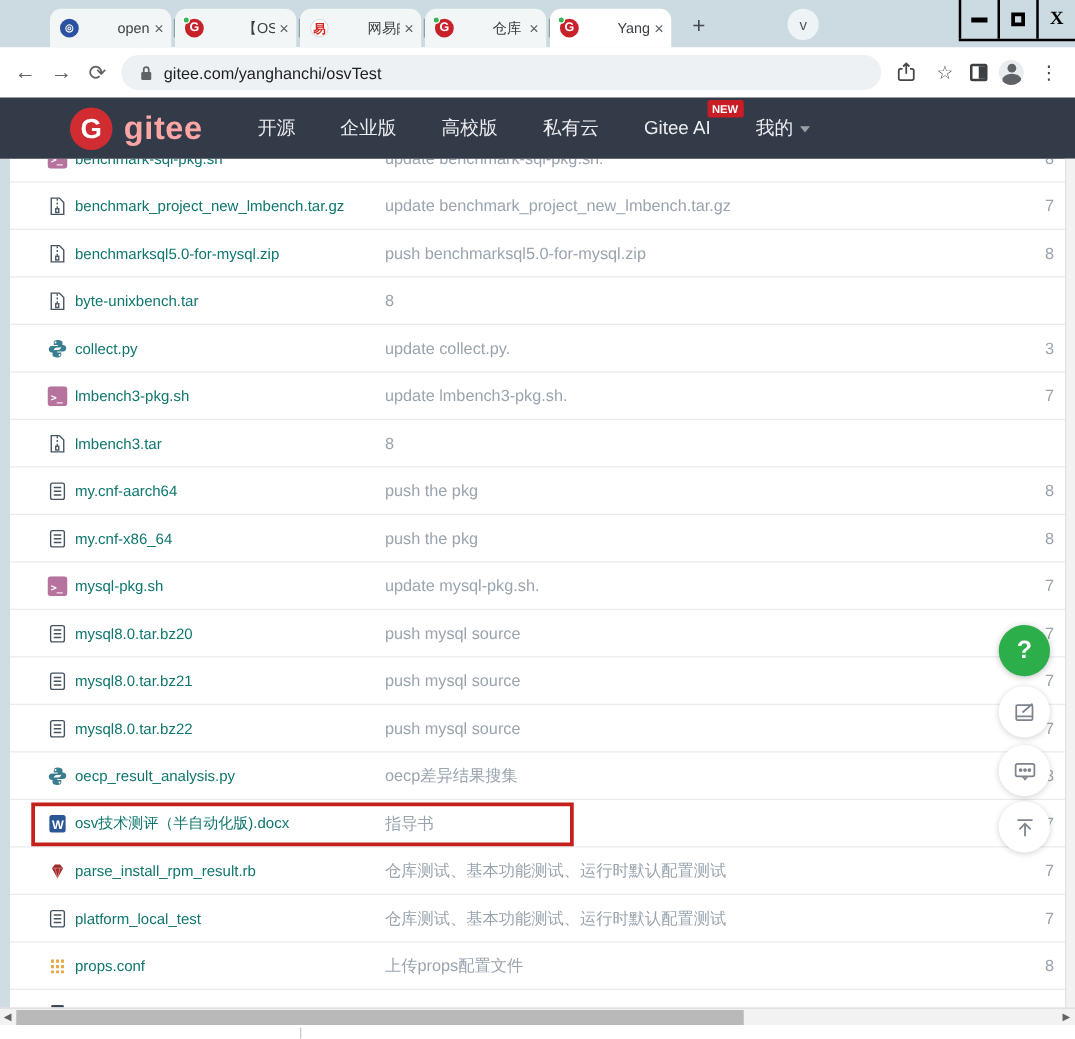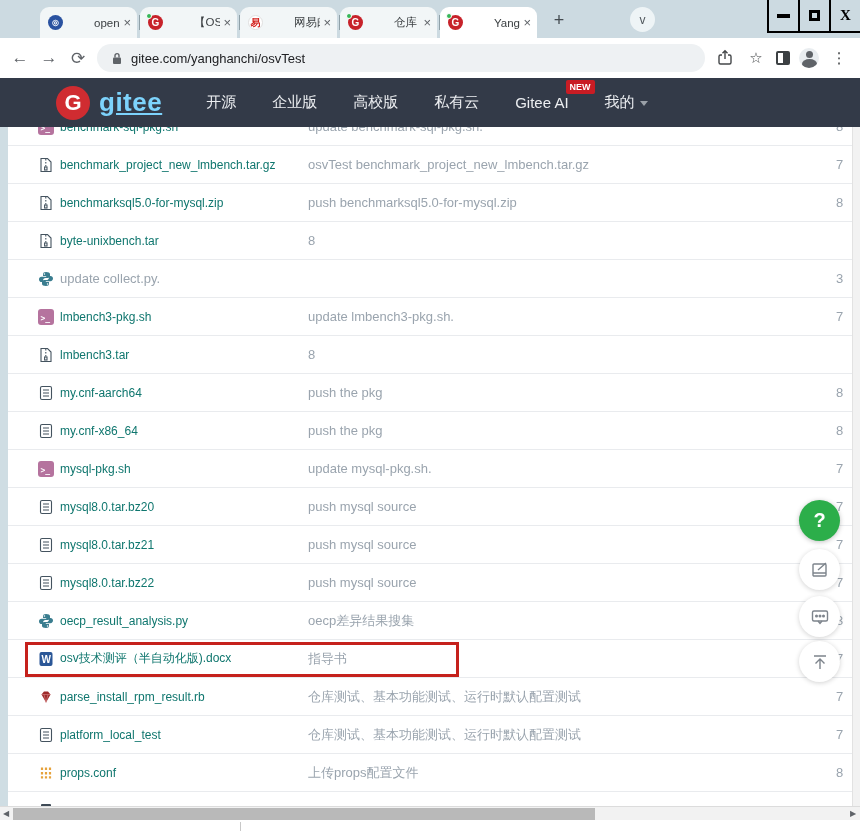--- a/index.html
+++ b/index.html
@@ -39,21 +39,21 @@
   .sidebar-ic { width:14px; height:14px; border:2px solid #3c4043; border-radius:2px; position:relative; }
   .sidebar-ic::after { content:""; position:absolute; right:0; top:0; bottom:0; width:5px; background:#3c4043; }
   .avatar-ic { width:20px; height:20px; border-radius:50%; background:#e9edf0; position:relative; overflow:hidden; }
   .avatar-ic::before { content:""; position:absolute; top:3px; left:6.5px; width:7px; height:7px; border-radius:50%; background:#5f6368; }
   .avatar-ic::after { content:""; position:absolute; top:11px; left:2.5px; width:15px; height:10px; border-radius:50%; background:#5f6368; }
 
   
   .gnav { position:absolute; top:78px; left:0; width:860px; height:49px; background:#333a48; display:flex; align-items:center; z-index:4; }
   .glogo { display:flex; align-items:center; margin-left:56px; }
   .glogo-circle { width:34px; height:34px; border-radius:50%; background:#d02c31; color:#fff; font-weight:bold; font-size:22px; display:flex; align-items:center; justify-content:center; }
-  .glogo-text { color:#7dd3fc; font-size:26px; font-weight:bold; margin-left:9px; letter-spacing:0.5px;text-decoration:underline; }
+  .glogo-text { color:#fca5a5; font-size:26px; font-weight:bold; margin-left:9px; letter-spacing:0.5px; }
   .gnav-items { display:flex; align-items:center; margin-left:44px; gap:36px; }
   .nav-item { position:relative; color:#eceef1; font-size:15px; white-space:nowrap; cursor:pointer; }
   .nav-badge { position:absolute; top:-14px; right:-26px; background:#c91c24; color:#fff; font-size:9px; font-weight:bold; padding:2px 4px; border-radius:2px; }
   .nav-caret { display:inline-block; margin-left:5px; width:0; height:0; border-left:4px solid transparent; border-right:4px solid transparent; border-top:5px solid #9aa0a8; vertical-align:middle; }
 
   
   .left-strip { position:absolute; left:0; top:127px; width:8px; height:693px; background:#cfdde3; z-index:3; }
   .list-wrap { position:absolute; left:8px; top:127px; width:844px; height:679px; background:#fff; overflow:hidden; }
   .rows { margin-top:-19px; }
   .row { height:38px; display:flex; align-items:center; padding-left:30px; border-bottom:1px solid #e9ebee; }
@@ -179,21 +179,21 @@
         </div>
         <div class="row">
           <span class="ficon">
             <svg viewBox="0 0 16 16" fill="none" stroke="#44535f" stroke-width="1.1">
               <path d="M3 1.5h6.5L13 5v9.5H3z"></path>
               <path stroke-dasharray="1.6 1.4" d="M7.8 2v8"></path>
               <rect x="6.6" y="10" width="2.4" height="3"></rect>
             </svg>
           </span>
           <a class="fname">benchmark_project_new_lmbench.tar.gz</a>
-          <span class="fmsg">osvTest benchmark_project_new_lmbench.tar.gz</span>
+          <span class="fmsg">update benchmark_project_new_lmbench.tar.gz</span>
           <span class="fdate">7</span>
         </div>
         <div class="row">
           <span class="ficon">
             <svg viewBox="0 0 16 16" fill="none" stroke="#44535f" stroke-width="1.1">
               <path d="M3 1.5h6.5L13 5v9.5H3z"></path>
               <path stroke-dasharray="1.6 1.4" d="M7.8 2v8"></path>
               <rect x="6.6" y="10" width="2.4" height="3"></rect>
             </svg>
           </span>
@@ -214,20 +214,21 @@
         </div>
         <div class="row">
           <span class="ficon">
             <svg viewBox="0 0 16 16" fill="#3a7d8f">
               <path d="M8 1C6 1 5 1.8 5 3v2h3.2v.8H3.5C2 5.8 1 6.9 1 8.4s1 2.6 2.5 2.6H5V9.6C5 8.2 6.1 7 7.5 7H10c1.2 0 2-.8 2-2V3c0-1.2-1.5-2-4-2z"></path>
               <path d="M8 15c2 0 3-.8 3-2v-2H7.8v-.8h4.7c1.5 0 2.5-1.1 2.5-2.6S14 5 12.5 5H11v1.4C11 7.8 9.9 9 8.5 9H6c-1.2 0-2 .8-2 2v2c0 1.2 1.5 2 4 2z"></path>
               <circle cx="6.4" cy="3" r=".8" fill="#fff"></circle>
               <circle cx="9.6" cy="13" r=".8" fill="#fff"></circle>
             </svg>
           </span>
+          <a class="fname">collect.py</a>
           <span class="fmsg">update collect.py.</span>
           <span class="fdate">3</span>
         </div>
         <div class="row">
           <span class="ficon">
             <svg viewBox="0 0 16 16">
               <rect width="16" height="16" rx="3" fill="#b5739e"></rect>
               <text x="2.5" y="11.5" font-size="8" fill="#fff" font-family="DejaVu Sans Mono, monospace" font-weight="bold">&gt;_</text>
             </svg>
           </span>

